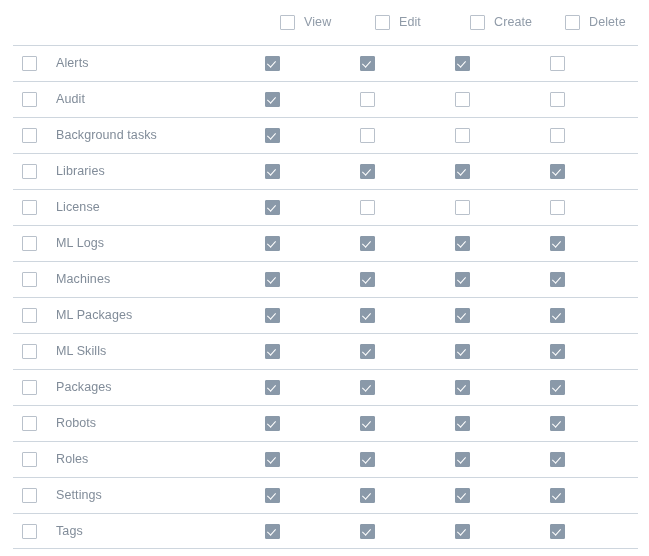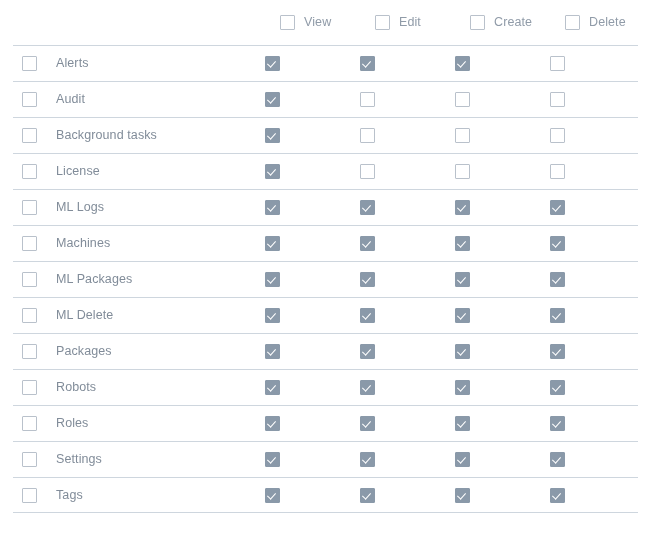--- a/index.html
+++ b/index.html
@@ -206,20 +206,39 @@
           <span class="cb unchecked" role="checkbox" aria-checked="false"></span>
         </div>
         <div class="cell">
           <span class="cb unchecked" role="checkbox" aria-checked="false"></span>
         </div>
       </div>
       <div class="table-row">
         <div class="row-divider"></div>
         <div class="row-label-cell">
           <span class="cb unchecked" role="checkbox" aria-checked="false"></span>
+          <span class="row-label">Libraries</span>
+        </div>
+        <div class="cell">
+          <span class="cb checked" role="checkbox" aria-checked="true"></span>
+        </div>
+        <div class="cell">
+          <span class="cb checked" role="checkbox" aria-checked="true"></span>
+        </div>
+        <div class="cell">
+          <span class="cb checked" role="checkbox" aria-checked="true"></span>
+        </div>
+        <div class="cell">
+          <span class="cb checked" role="checkbox" aria-checked="true"></span>
+        </div>
+      </div>
+      <div class="table-row">
+        <div class="row-divider"></div>
+        <div class="row-label-cell">
+          <span class="cb unchecked" role="checkbox" aria-checked="false"></span>
           <span class="row-label">License</span>
         </div>
         <div class="cell">
           <span class="cb checked" role="checkbox" aria-checked="true"></span>
         </div>
         <div class="cell">
           <span class="cb unchecked" role="checkbox" aria-checked="false"></span>
         </div>
         <div class="cell">
           <span class="cb unchecked" role="checkbox" aria-checked="false"></span>
@@ -282,21 +301,21 @@
           <span class="cb checked" role="checkbox" aria-checked="true"></span>
         </div>
         <div class="cell">
           <span class="cb checked" role="checkbox" aria-checked="true"></span>
         </div>
       </div>
       <div class="table-row">
         <div class="row-divider"></div>
         <div class="row-label-cell">
           <span class="cb unchecked" role="checkbox" aria-checked="false"></span>
-          <span class="row-label">ML Delete</span>
+          <span class="row-label">ML Skills</span>
         </div>
         <div class="cell">
           <span class="cb checked" role="checkbox" aria-checked="true"></span>
         </div>
         <div class="cell">
           <span class="cb checked" role="checkbox" aria-checked="true"></span>
         </div>
         <div class="cell">
           <span class="cb checked" role="checkbox" aria-checked="true"></span>
         </div>

